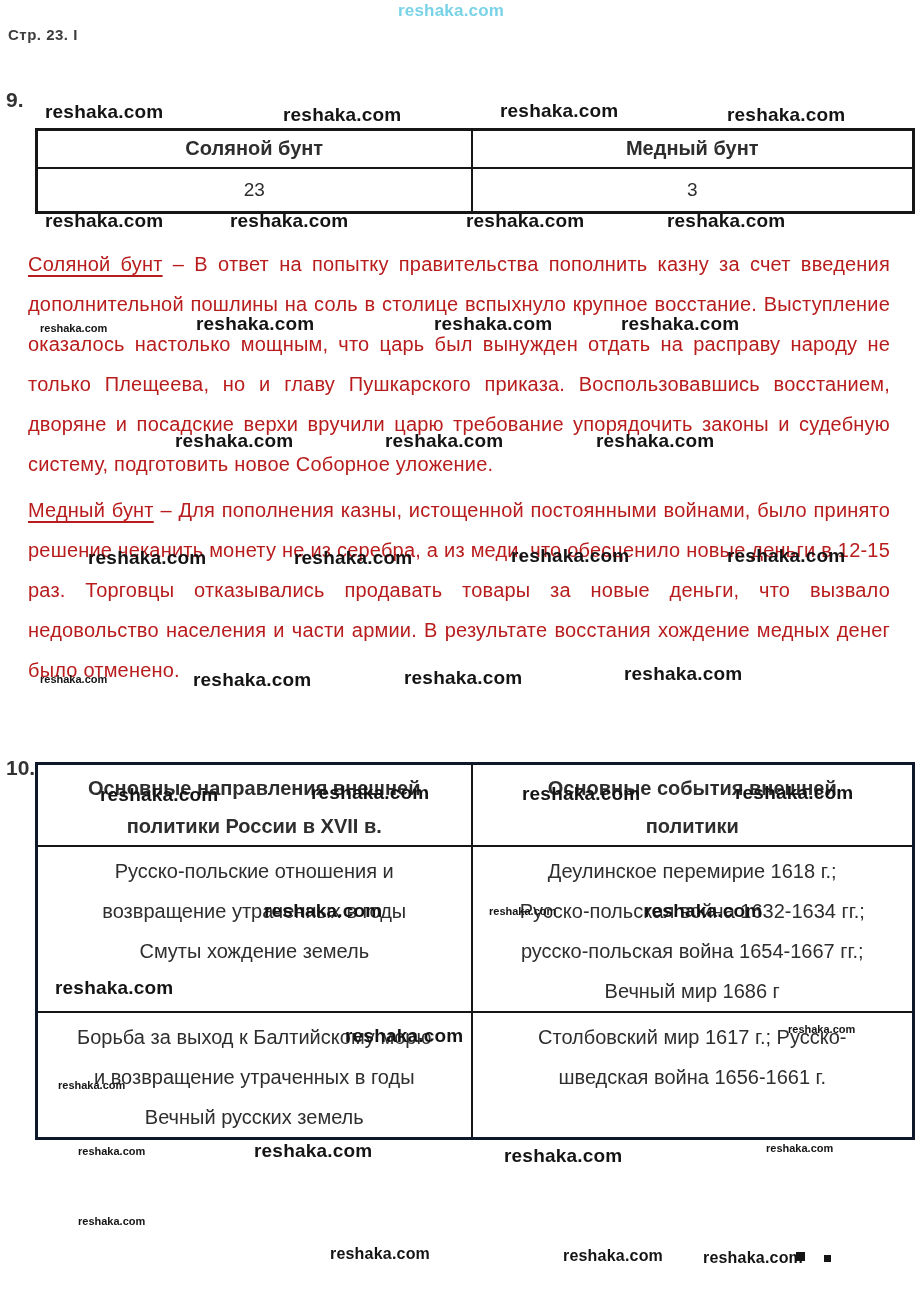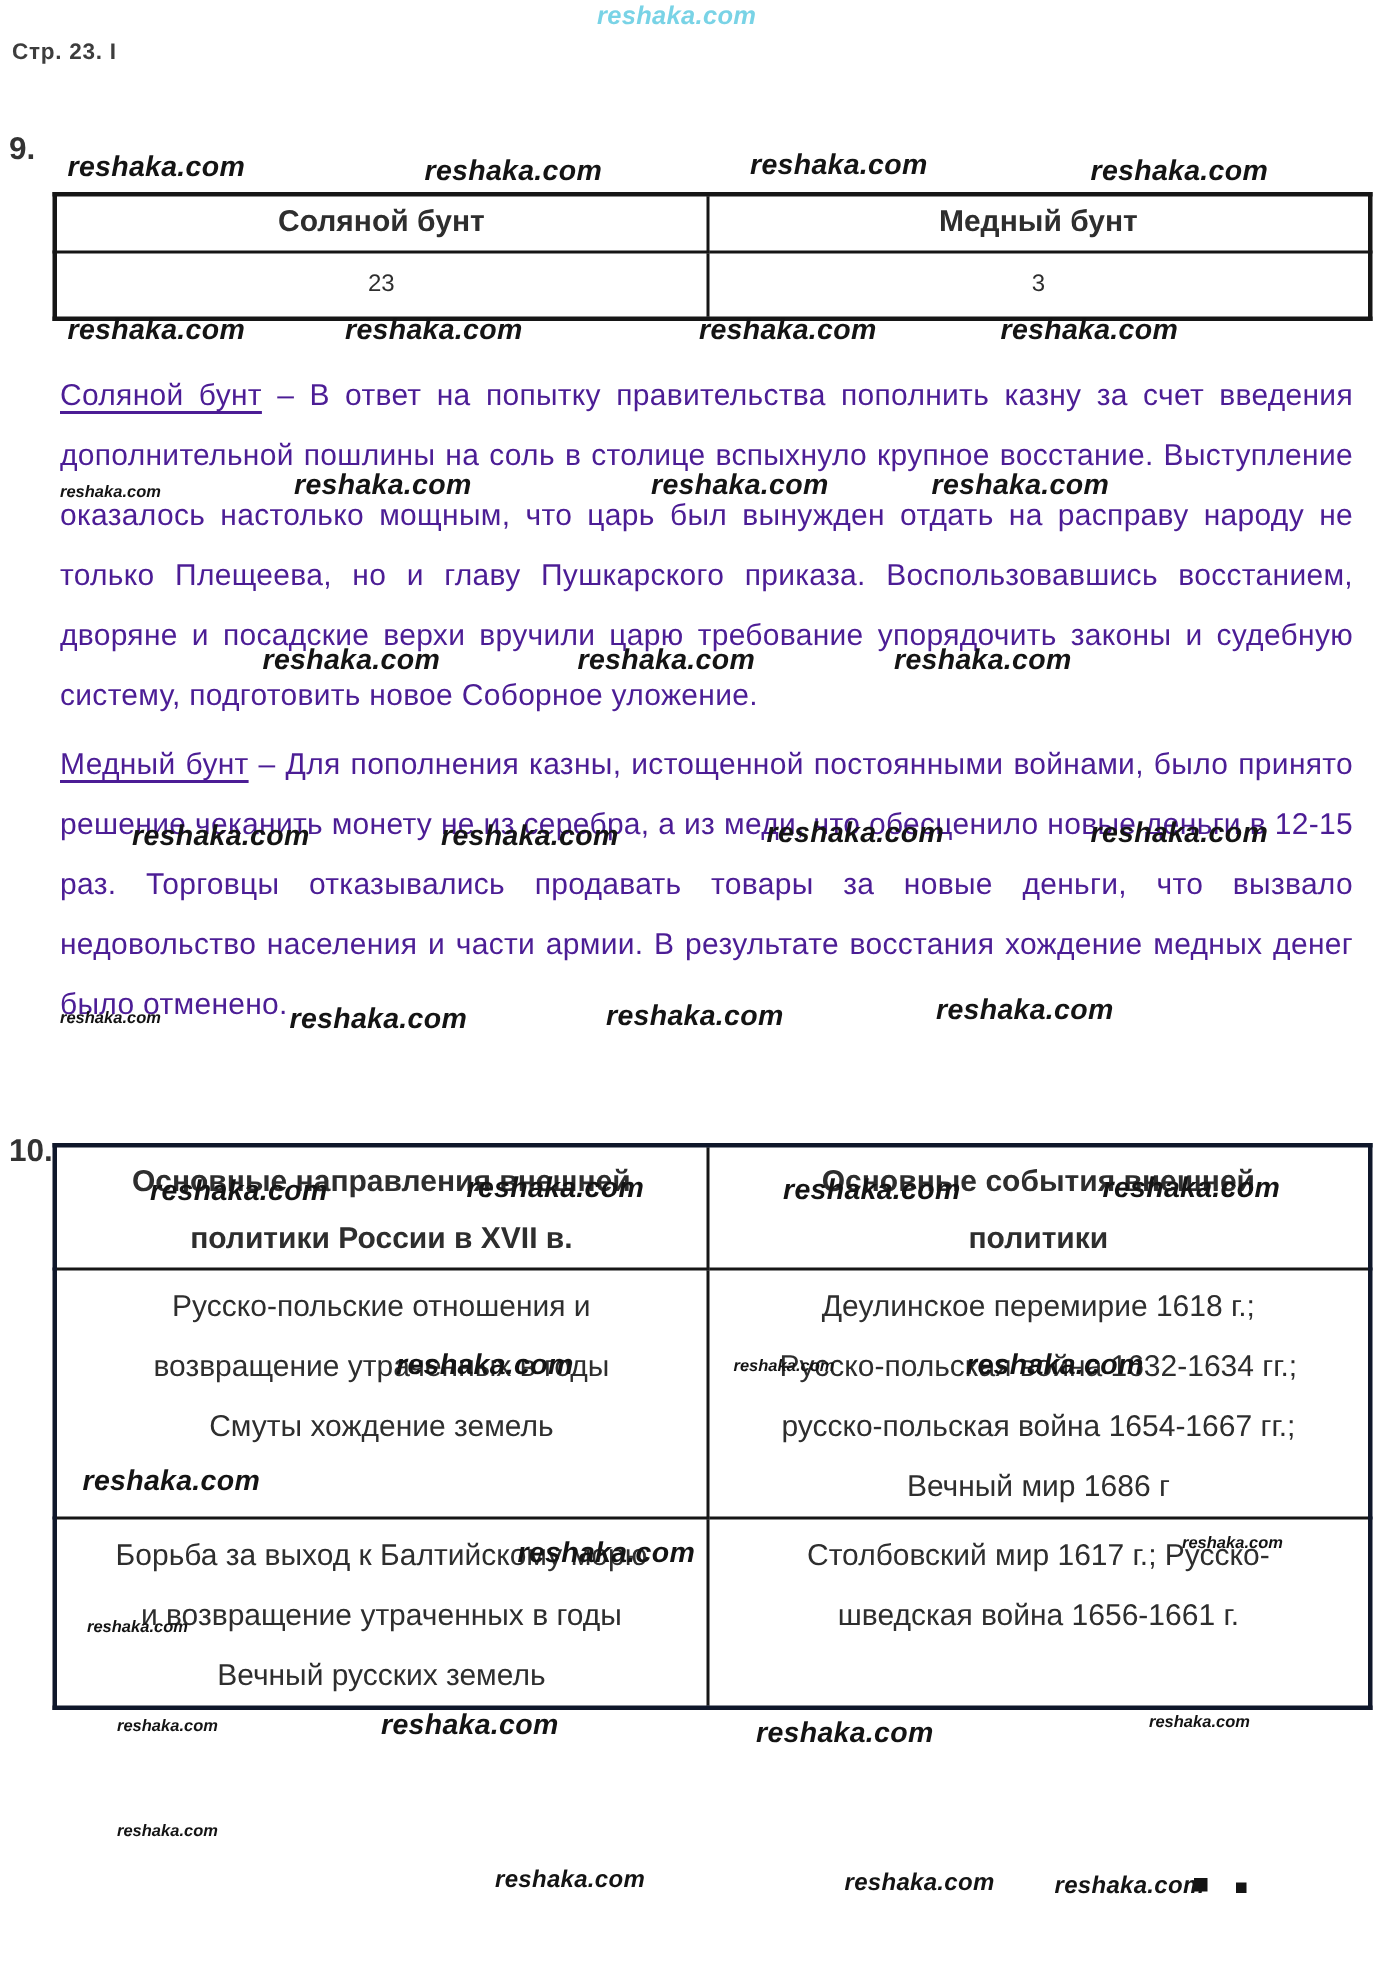--- a/index.html
+++ b/index.html
@@ -17,45 +17,45 @@
   }
   table { border-collapse:collapse; table-layout:fixed; }
   .t1 {
     position:absolute; top:128px; left:35px; width:877px;
     border:3px solid #161616;
   }
   .t1 th, .t1 td {
     border:2px solid #161616; text-align:center; vertical-align:middle; color:#2e2e2e;
   }
   .t1 th { font-size:20px; font-weight:bold; height:38px; }
-  .t1 td { font-size:16px; height:45px; }
+  .t1 td { font-size:19px; height:45px; }
   .paras {
-    position:absolute; top:244px; left:40px; width:862px;
-    font-size:20px; line-height:40px; text-align:justify; color:#4c1d95;
+    position:absolute; top:244px; left:28px; width:862px;
+    font-size:20px; line-height:40px; text-align:justify; color:#b91c1c;
     letter-spacing:0.2px;
   }
   .paras p { margin:0; }
   .paras p + p { margin-top:6px; }
   .term { text-decoration:underline; text-underline-offset:4px; }
   .t2 {
     position:absolute; top:762px; left:35px; width:877px;
     border:3px solid #0f172a;
   }
   .t2 th, .t2 td {
     border:2px solid #161616; text-align:center; color:#2e2e2e;
     white-space:pre-line; vertical-align:top; padding:4px 10px 0 10px;
   }
   .t2 th { font-size:20px; font-weight:bold; line-height:38px; height:78px; }
   .t2 td { font-size:20px; line-height:40px; }
   .t2 .r1 td { height:160px; }
   .t2 .r2 td { height:120px; }
   .t2 .r3 td { height:122px; }
   .wm {
     position:absolute; font-size:19px; font-weight:bold; color:#141414;
-    white-space:nowrap; letter-spacing:0.2px;font-style:italic;
+    white-space:nowrap; letter-spacing:0.2px;
   }
   .wm-sm { font-size:11px; letter-spacing:0; }
   .wm-md { font-size:16px; }
   .wm-cyan { color:#79d3e6; font-size:17px; text-shadow:0 0 2px #ffffff; }
   .sq { position:absolute; background:#141414; }
 </style>
 </head>
 <body>
 
 <div class="page">

